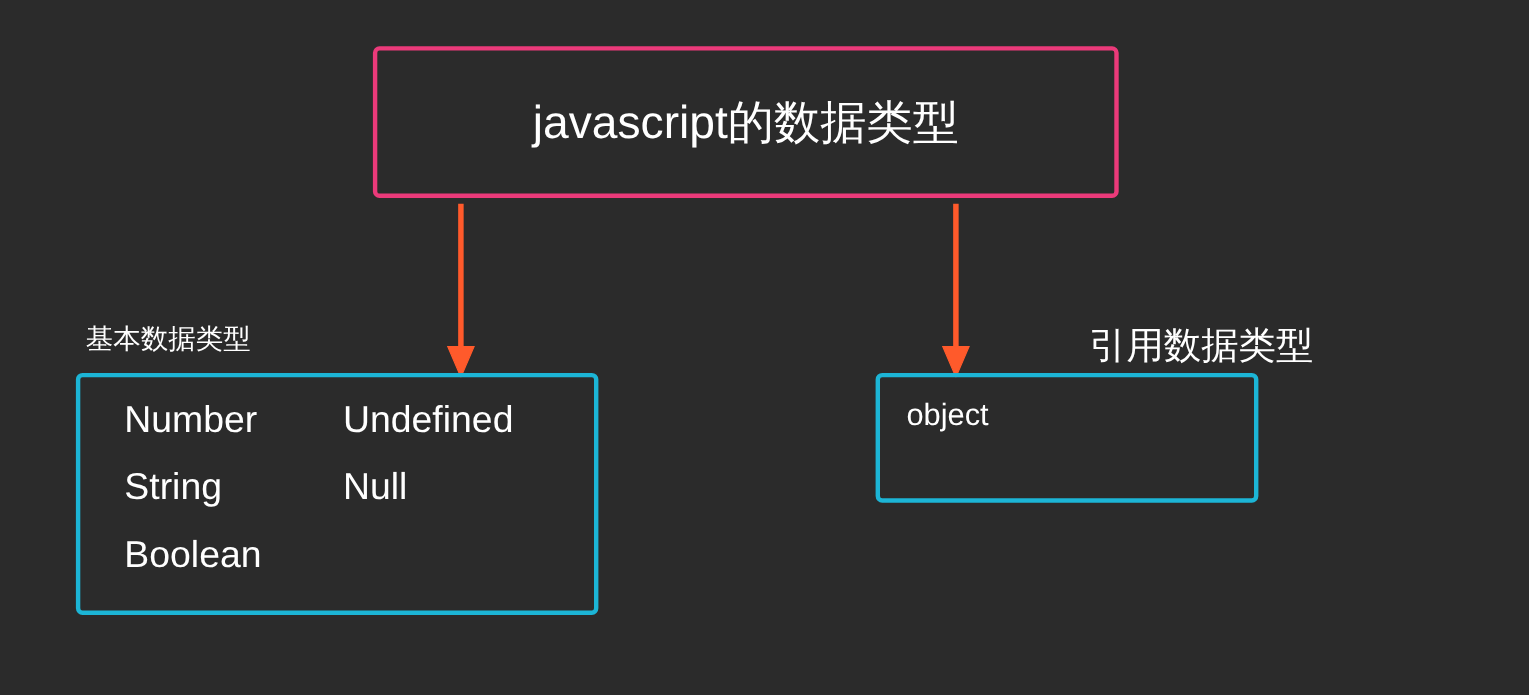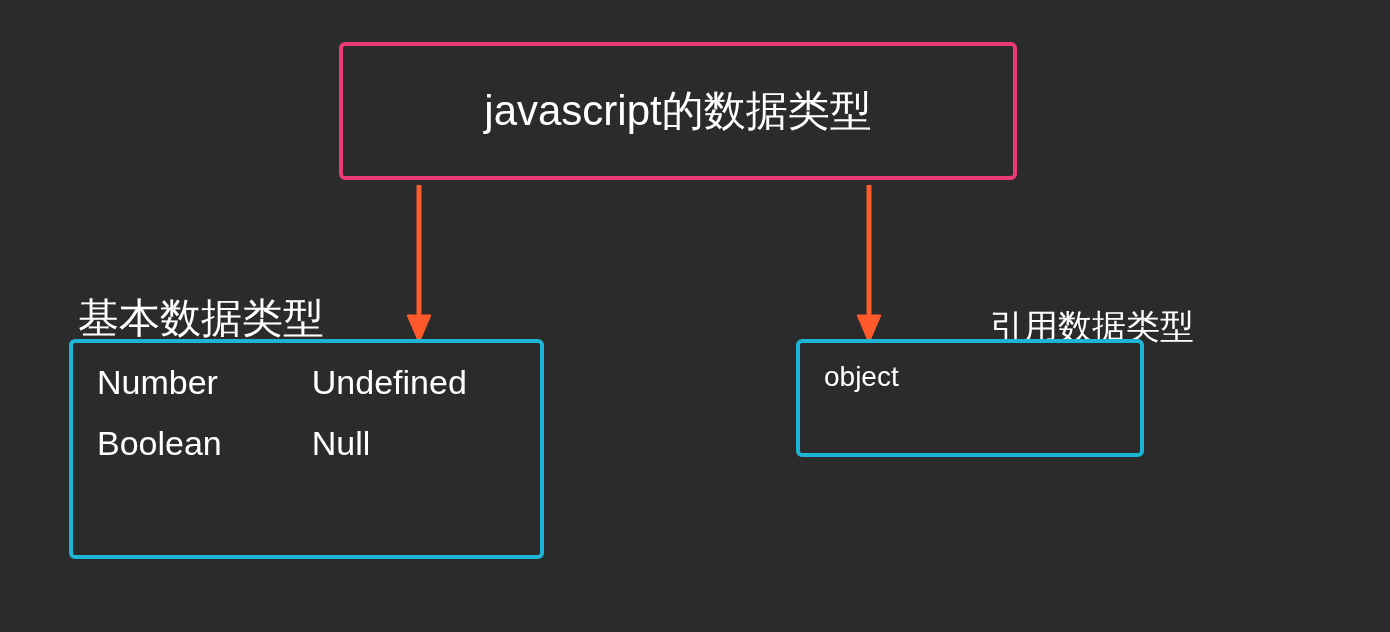--- a/index.html
+++ b/index.html
@@ -34,44 +34,44 @@
     }
     .arrow {
       position: absolute;
       stroke: #ff5a2b;
       fill: #ff5a2b;
     }
     .label-basic {
       position: absolute;
       left: 78px;
       top: 291px;
-      font-size: 41px;
+      font-size: 25px;
       font-weight: 500;
     }
     .label-reference {
       position: absolute;
       left: 990px;
       top: 291px;
       font-size: 34px;
       font-weight: 500;
-      margin-top: 13px;
     }
     .basic-box {
       position: absolute;
       left: 69px;
       top: 339px;
       width: 475px;
       height: 220px;
       border: 4px solid #1cb5d6;
       border-radius: 6px;
       padding: 20px 24px;
     }
     .basic-cols {
       display: flex;
-      gap: 80px;
+      gap: 64px;
+      margin-left: 16px;
     }
     .basic-col {
       display: flex;
       flex-direction: column;
       gap: 22px;
       font-size: 34px;
       font-weight: 400;
     }
     .col-right {
       padding-left: 10px;
@@ -107,20 +107,21 @@
   <line x1="15" y1="0" x2="15" y2="132" stroke-width="5"></line>
   <polygon points="15,158 3,130 27,130"></polygon>
 </svg>
 
 <div class="label-basic">基本数据类型</div>
 
 <div class="basic-box">
   <div class="basic-cols">
     <div class="basic-col">
       <span>Number</span>
+      <span>String</span>
       <span>Boolean</span>
     </div>
     <div class="basic-col col-right">
       <span>Undefined</span>
       <span>Null</span>
     </div>
   </div>
 </div>
 
 <div class="label-reference">引用数据类型</div>

